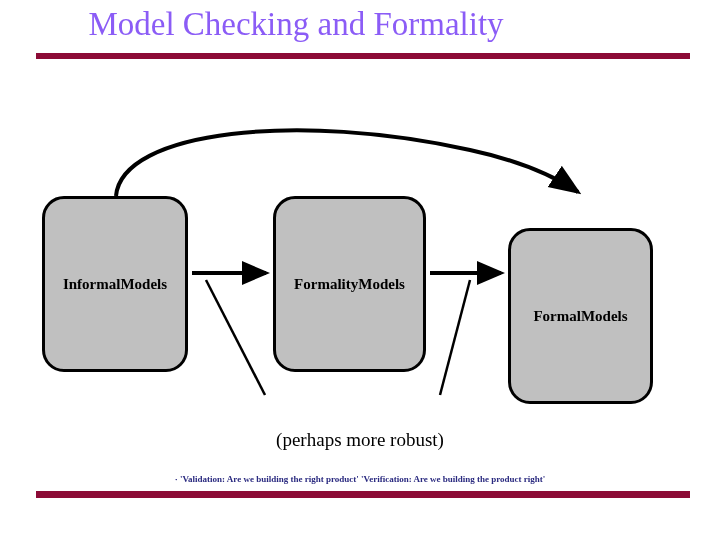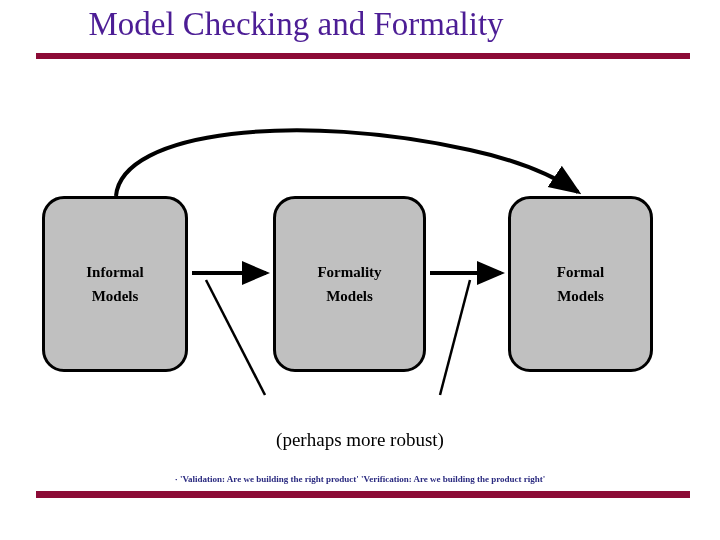--- a/index.html
+++ b/index.html
@@ -19,21 +19,21 @@
   
   #title {
     position: absolute;
     left: 0;
     top: 4px;
     width: 592px;
     text-align: center;
     font-family: "Liberation Serif", "DejaVu Serif", serif;
     font-size: 33px;
     line-height: 40px;
-    color: #4c1d95;
+    color: #8b5cf6;
     white-space: nowrap;
   }
 
   
   .rule {
     position: absolute;
     background: #8C0B36;
   }
   #rule-top {
     left: 36px;
@@ -85,36 +85,36 @@
   
   .model-box {
     position: absolute;
     top: 196px;
     height: 176px;
     background: #C0C0C0;
     border: 3px solid #000000;
     border-radius: 22px;
     box-sizing: border-box;
     display: flex;
-    flex-direction: column;
+    flex-direction: row;
     align-items: center;
     justify-content: center;
   }
   .model-box .model-line {
     font-family: "Liberation Serif", "DejaVu Serif", serif;
     font-weight: bold;
     font-size: 15px;
     line-height: 24px;
     color: #000000;
     text-align: center;
     white-space: nowrap;
   }
   #box-informal   { left: 42px;  width: 146px; }
   #box-structural { left: 273px; width: 153px; }
-  #box-formal     { left: 508px; width: 145px; }
+  #box-formal     { left: 508px; width: 145px; margin-top: 32px; }
 
   
   #connectors {
     position: absolute;
     left: 0;
     top: 0;
     width: 720px;
     height: 540px;
     pointer-events: none;
   }

